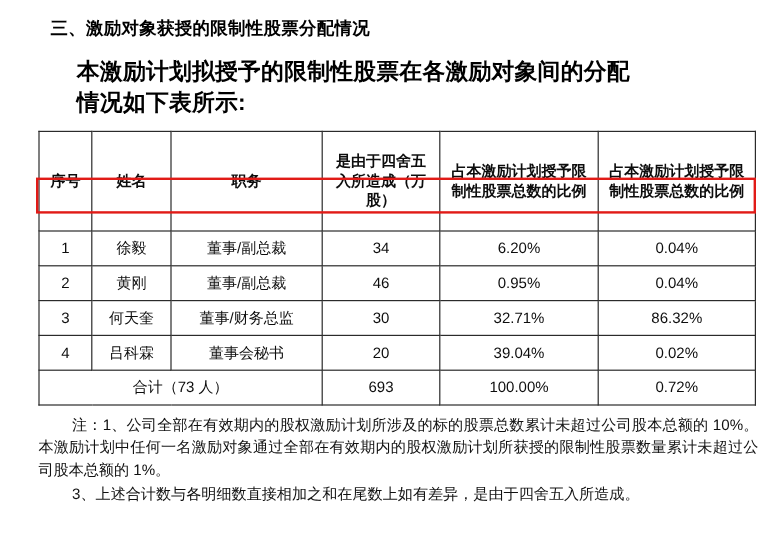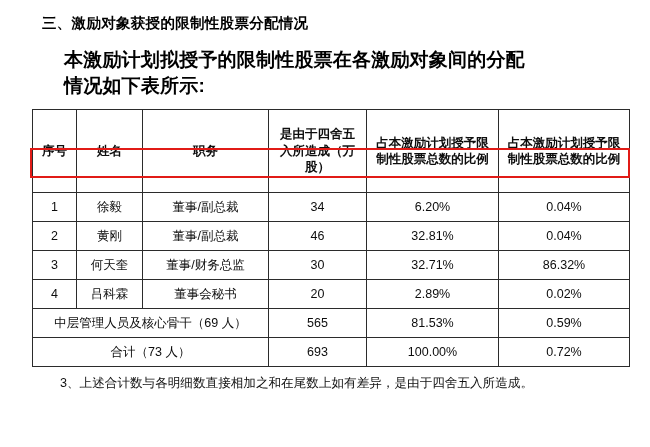--- a/index.html
+++ b/index.html
@@ -132,53 +132,48 @@
         <td>董事/副总裁</td>
         <td>34</td>
         <td>6.20%</td>
         <td>0.04%</td>
       </tr>
       <tr>
         <td>2</td>
         <td>黄刚</td>
         <td>董事/副总裁</td>
         <td>46</td>
-        <td>32.81%</td>
+        <td>0.95%</td>
         <td>0.04%</td>
       </tr>
       <tr>
         <td>3</td>
         <td>何天奎</td>
         <td>董事/财务总监</td>
         <td>30</td>
         <td>32.71%</td>
         <td>86.32%</td>
       </tr>
       <tr>
         <td>4</td>
         <td>吕科霖</td>
         <td>董事会秘书</td>
         <td>20</td>
-        <td>2.89%</td>
+        <td>39.04%</td>
         <td>0.02%</td>
-      </tr>
-      <tr>
-        <td colspan="3">中层管理人员及核心骨干（69 人）</td>
-        <td>565</td>
-        <td>81.53%</td>
-        <td>0.59%</td>
       </tr>
       <tr>
         <td colspan="3">合计（73 人）</td>
         <td>693</td>
         <td>100.00%</td>
         <td>0.72%</td>
       </tr>
     </tbody>
   </table>
 
   <div class="hl-box"></div>
 
   <div class="notes">
+    <p class="indent">注：1、公司全部在有效期内的股权激励计划所涉及的标的股票总数累计未超过公司股本总额的 10%。本激励计划中任何一名激励对象通过全部在有效期内的股权激励计划所获授的限制性股票数量累计未超过公司股本总额的 1%。</p>
     <p class="indent">3、上述合计数与各明细数直接相加之和在尾数上如有差异，是由于四舍五入所造成。</p>
   </div>
 
 </div>
 
 </body></html>

